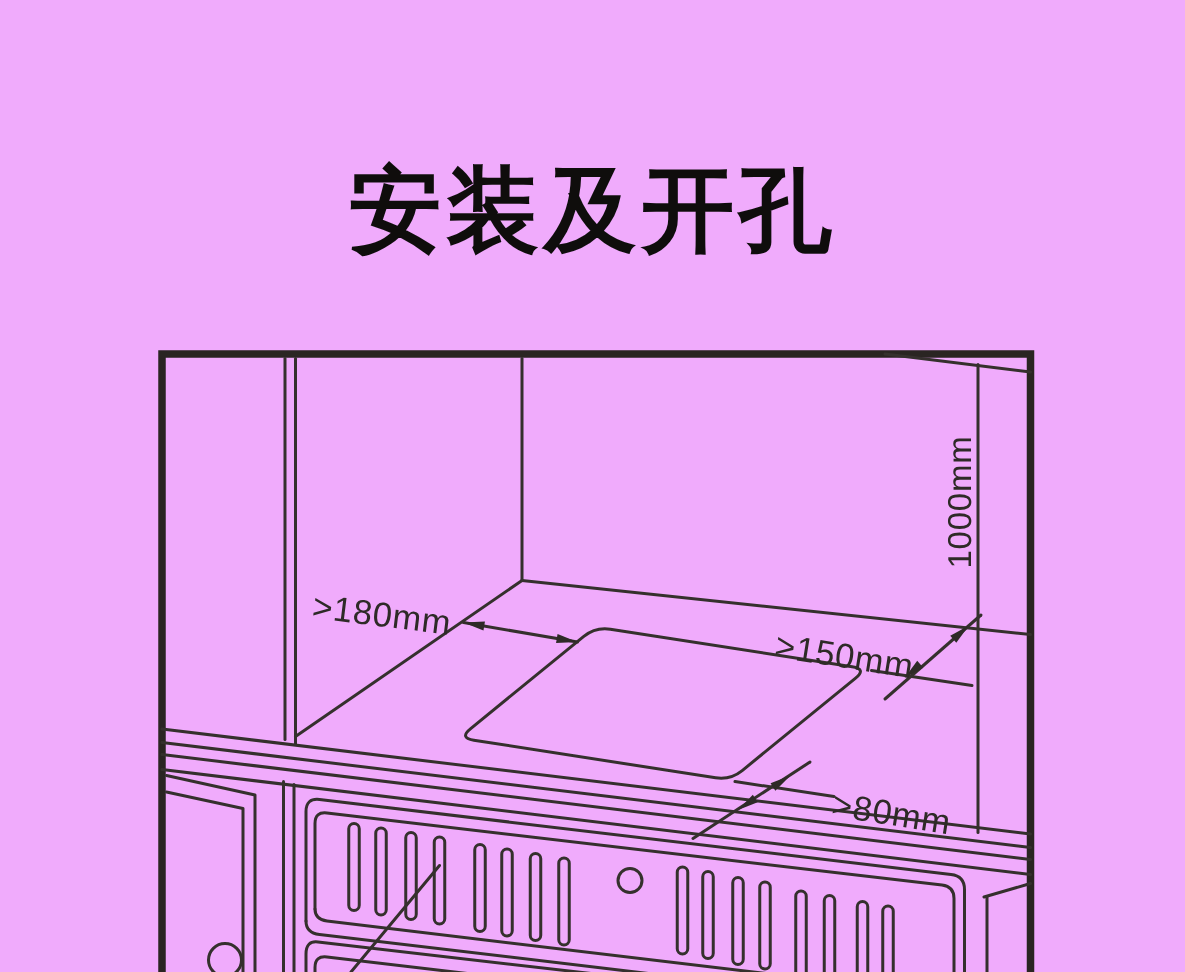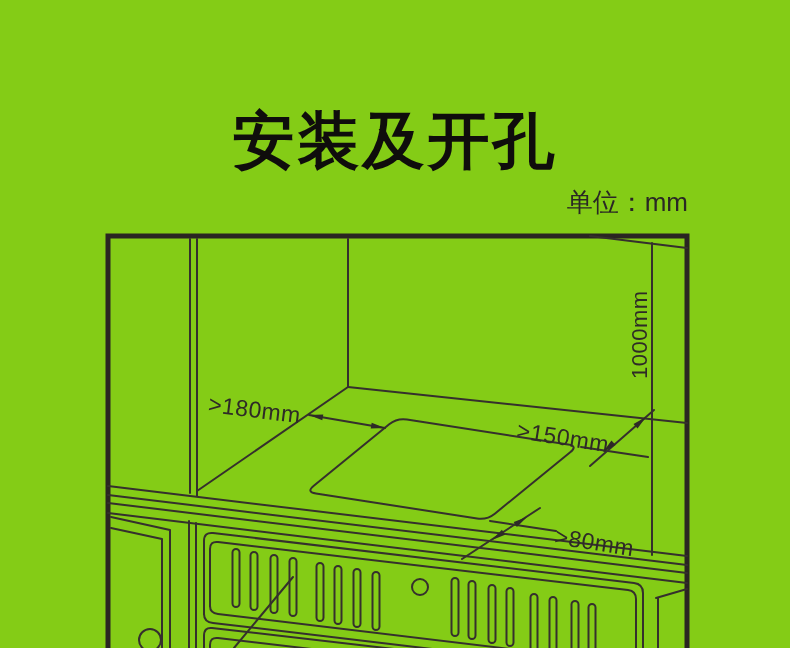--- a/index.html
+++ b/index.html
@@ -1,19 +1,19 @@
 <!DOCTYPE html>
 <html><head>
 <meta charset="utf-8">
 <style>
   html,body{margin:0;padding:0;background:#ffffff;}
   .canvas{
     position:relative;
     width:790px;height:648px;
-    background:#84cc16;
+    background:#f0abfc;
     overflow:hidden;
     font-family:"Liberation Sans", sans-serif;
     color:#1c1a19;
   }
   .page-title{
     position:absolute;
     left:0;top:68px;width:100%;
     text-align:center;
     font-size:62px;
     line-height:1.0;
@@ -47,21 +47,20 @@
   .stroke-thick{fill:none;stroke:#2a2522;stroke-width:5;stroke-linejoin:miter;}
   .arrowhead{fill:#2e2a27;stroke:none;}
 </style>
 </head>
 <body>
 
 <div class="canvas">
 
   <h1 class="page-title">安装及开孔</h1>
 
-  <div class="unit-label">单位：mm</div>
 
   <div class="figure">
     <svg width="790" height="648" viewBox="0 0 790 648">
 
       <g>
         <path class="stroke-thick" d="M108,648 L108,236 L687,236 L687,648"></path>
       </g>
 
       <g>
         <path class="stroke" d="M190,239 V493"></path>

